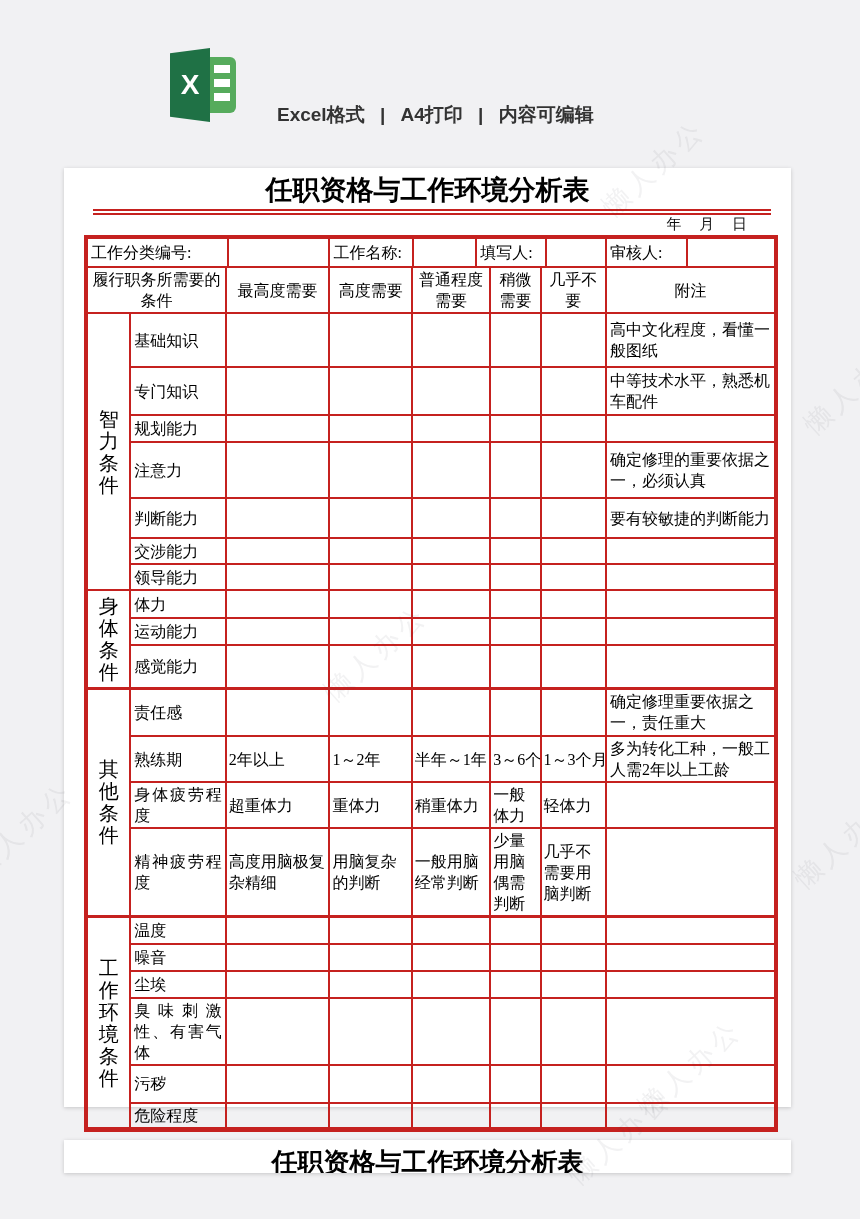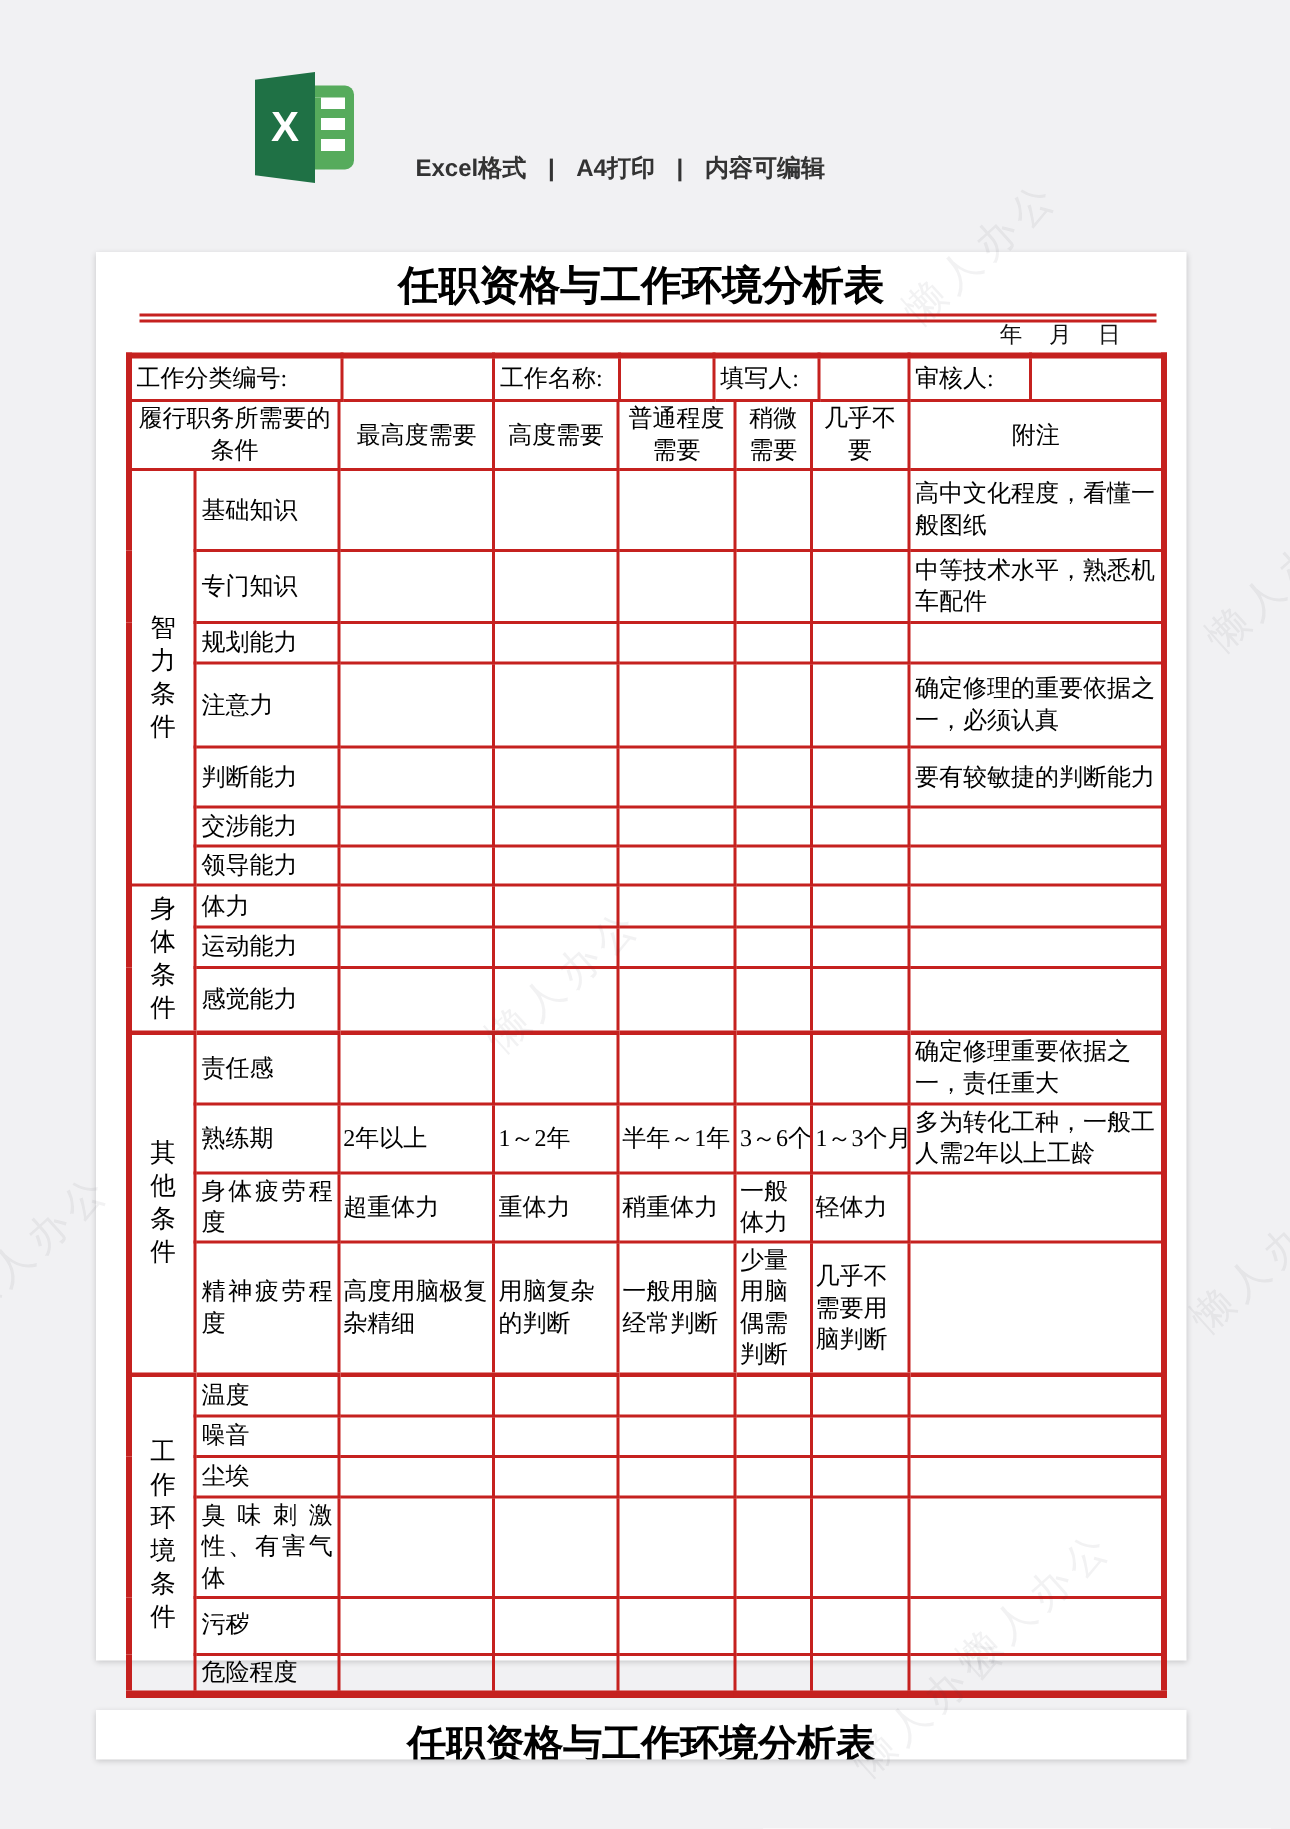--- a/index.html
+++ b/index.html
@@ -15,21 +15,21 @@
   .xl-grid{position:absolute;left:7px;top:8px;right:6px;bottom:8px;
     background-image:
       linear-gradient(to right, transparent 0 9px, #56ab5c 9px 13px, transparent 13px),
       repeating-linear-gradient(to bottom, #fff 0 8px, transparent 8px 14px);
   }
   .xl-book{position:absolute;left:0;top:0;width:40px;height:74px;background:#1f7145;
     clip-path:polygon(0 7%,100% 0,100% 100%,0 93%);
     display:flex;align-items:center;justify-content:center;}
   .xl-book span{color:#fff;font-weight:bold;font-size:28px;font-family:"Liberation Sans",sans-serif;}
   .banner-title{position:absolute;left:277px;top:52px;font-size:34px;font-weight:bold;color:#3f9e48;letter-spacing:1px;}
-  .banner-sub{position:absolute;left:277px;top:102px;width:320px;font-size:16px;font-weight:bold;color:#333;word-spacing:10px;text-align:left;}
+  .banner-sub{position:absolute;left:277px;top:102px;width:320px;font-size:19px;font-weight:bold;color:#333;word-spacing:10px;text-align:left;}
   
   .wm{position:absolute;z-index:5;color:rgba(70,70,85,0.07);font-size:27px;letter-spacing:5px;
       transform:rotate(-42deg);white-space:nowrap;pointer-events:none;font-family:"Liberation Serif",serif;}
   
   .page-card{position:absolute;left:64px;width:727px;background:#fff;box-shadow:0 1px 4px rgba(0,0,0,0.18);z-index:1;}
   .page1{top:168px;height:939px;}
   .page2{top:1140px;height:33px;overflow:hidden;}
   .doc-title{margin-top:5px;text-align:center;font-family:"Liberation Serif","DejaVu Serif",serif;
     font-weight:bold;font-size:27px;line-height:34px;color:#000;}
   .dbl-line{margin:2px 20px 0 29px;height:2px;border-top:2px solid #c5211f;border-bottom:2px solid #c5211f;}
@@ -39,21 +39,21 @@
   .tbl-wrap{margin:2px 0 0 20px;width:694px;}
   table{border-collapse:collapse;table-layout:fixed;
     font-family:"Liberation Serif","DejaVu Serif",serif;color:#000;}
   .info-table{width:694px;border:4px solid #c5211f;border-bottom:2px solid #c5211f;}
   .doc-table{width:694px;border:4px solid #c5211f;border-top:none;border-bottom:5px solid #c5211f;}
   .doc-table tr:first-child td{border-top:none;}
   td{border:2px solid #c5211f;padding:1px 3px;overflow:hidden;word-break:break-all;
      font-size:16px;line-height:21px;vertical-align:middle;}
   .info-table td{font-size:16px;white-space:nowrap;}
   .hd{text-align:center;font-size:16px;}
-  .grp{text-align:center;padding:0 10px;font-size:17px;line-height:22px;}
+  .grp{text-align:center;padding:0 10px;font-size:20px;line-height:22px;}
   .lbl{text-align:justify;}
   .val{text-align:left;padding:1px 2px;}
   .nowrap{white-space:nowrap;}
   .note{text-align:left;font-size:16px;}
   tr.thick td{border-top-width:3px;}
 </style>
 </head>
 <body>
 
 <div class="banner">

